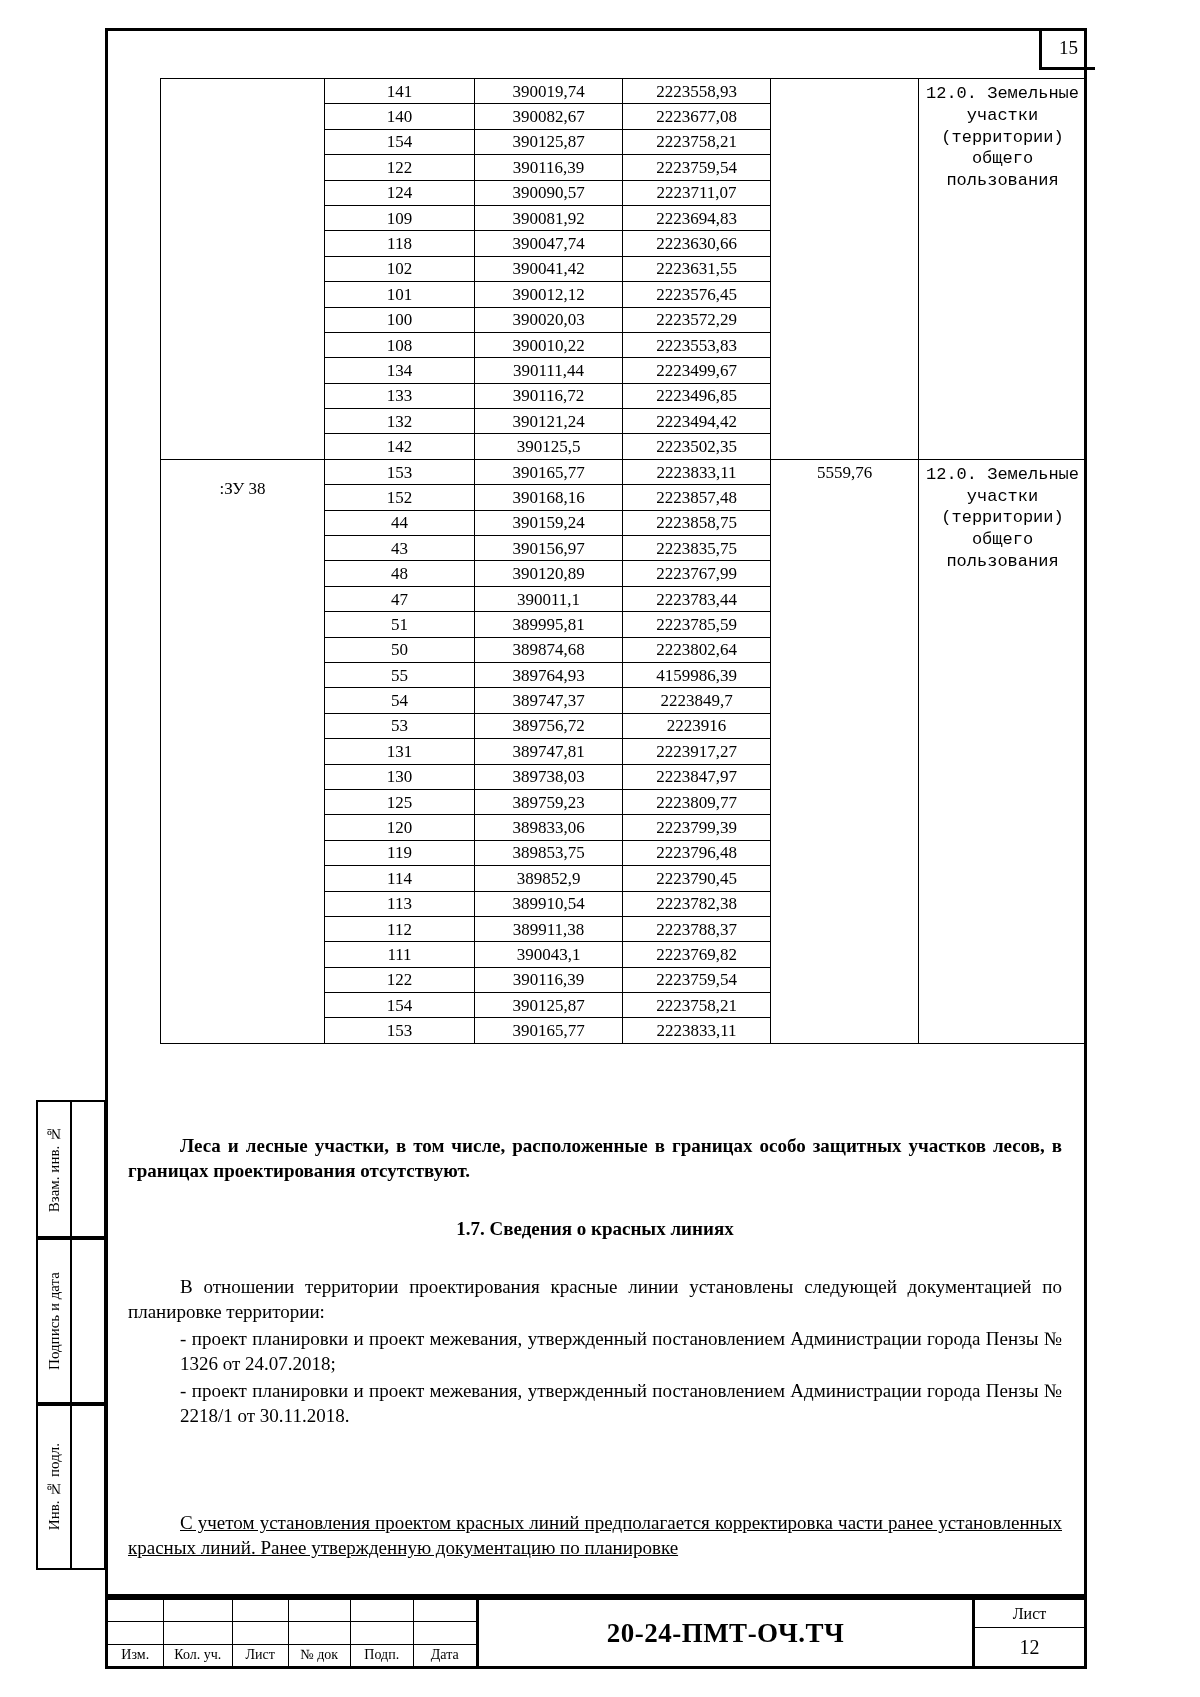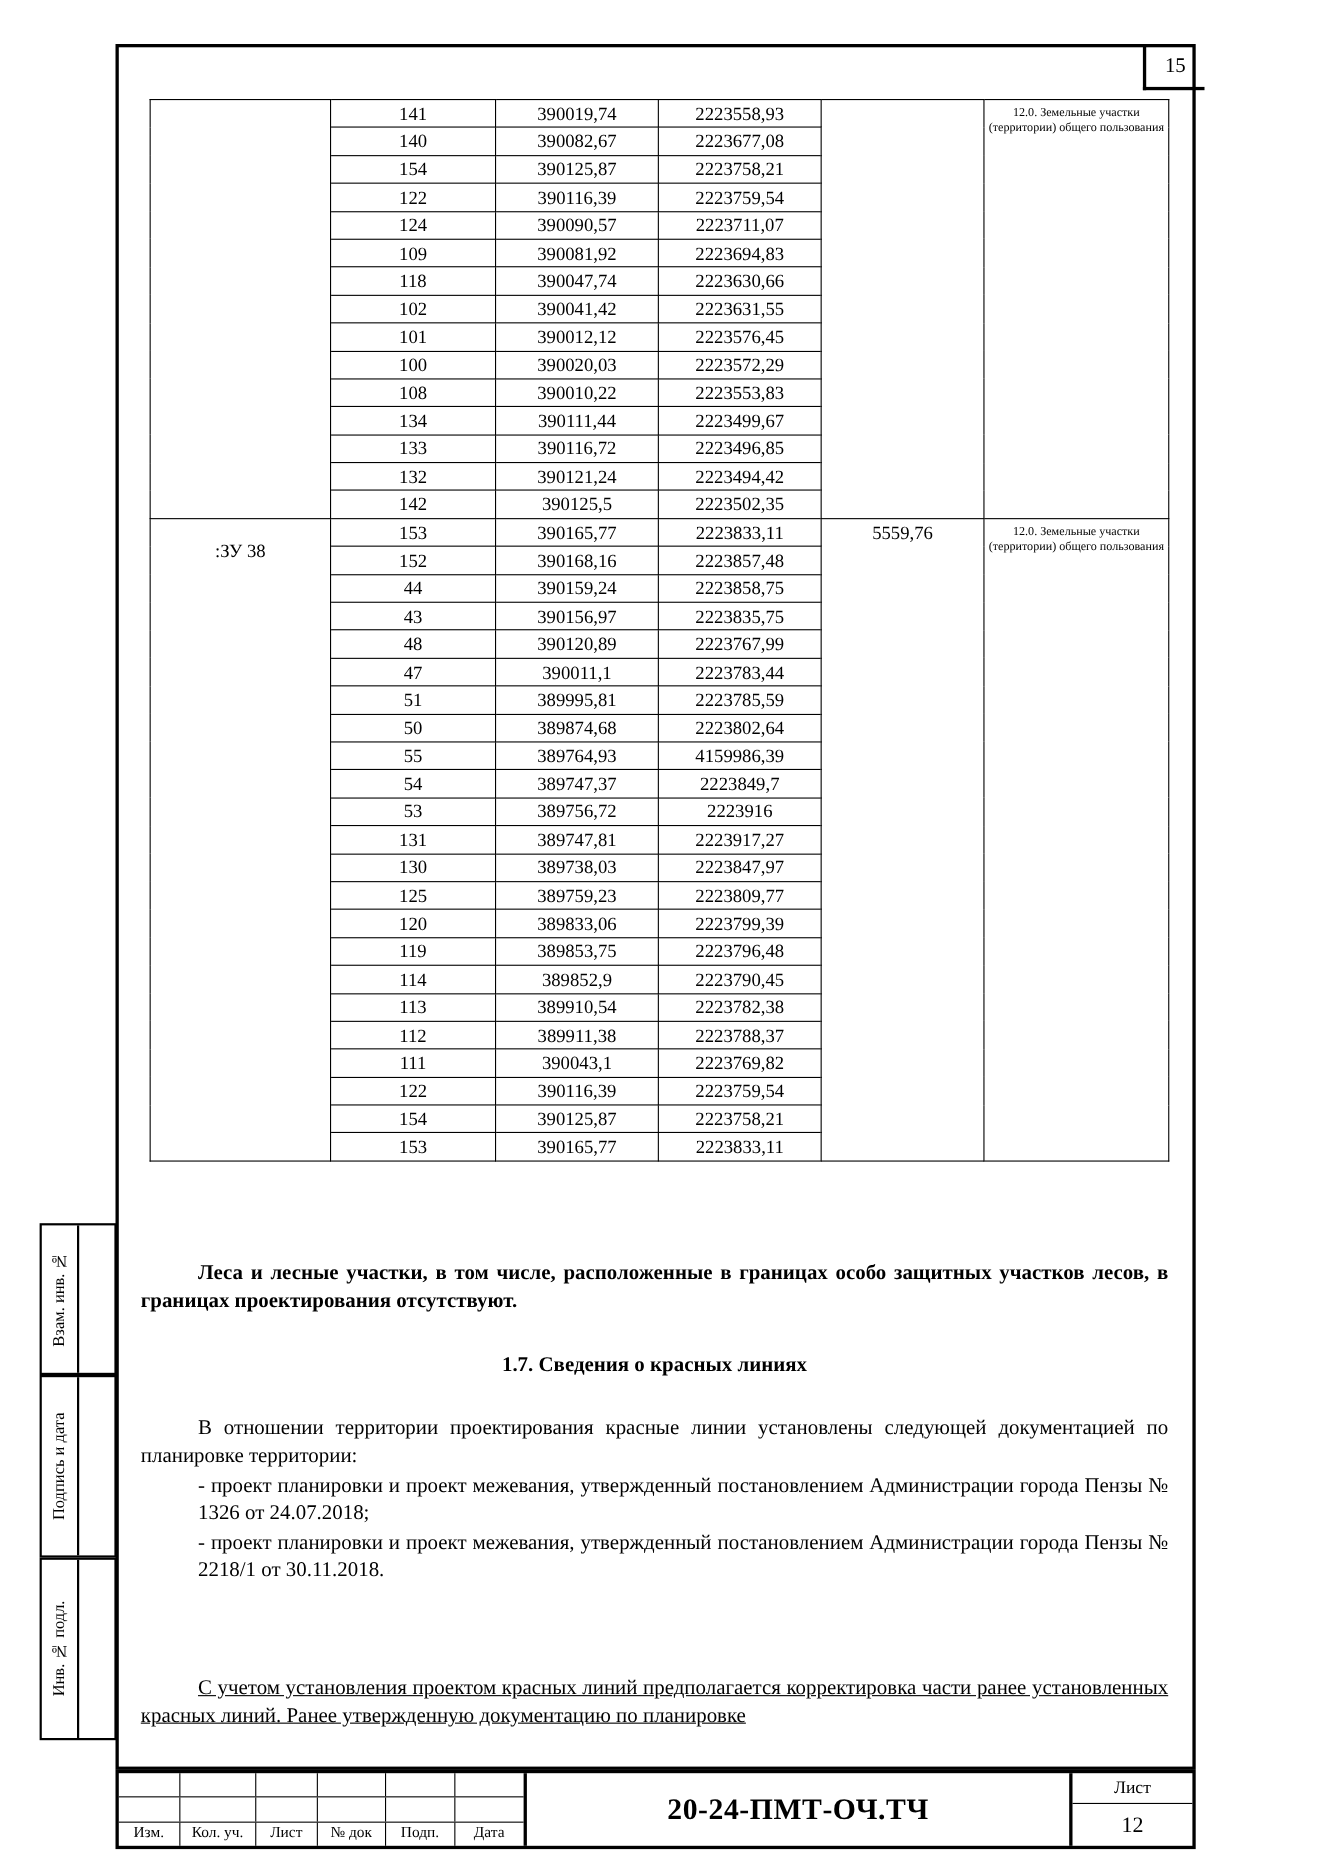--- a/index.html
+++ b/index.html
@@ -12,21 +12,21 @@
     height: 1697px;
     position: relative;
     font-family: "Liberation Serif", "DejaVu Serif", serif;
     color: #000;
     overflow: hidden;
   }
 
   
   #page {
     position: absolute;
-    left: 0; top: 12px;
+    left: 0; top: 0;
     width: 1200px; height: 1246px;
   }
 
   
   .sheet-border {
     position: absolute;
     left: 105px; top: 28px;
     width: 982px; height: 1569px;
     border: 3px solid #000;
     border-top: 3px solid #000;
@@ -46,20 +46,21 @@
   
   .coord-table-wrap {
     position: absolute;
     left: 136px; top: 78px;
     width: 926px;
   }
   table.coord {
     border-collapse: collapse;
     width: 926px;
     table-layout: fixed;
+    margin-left: 24px;
   }
   table.coord td {
     border: 1px solid #000;
     font-size: 17px;
     text-align: center;
     height: 25.4px;
     line-height: 1;
     padding: 0;
     vertical-align: middle;
   }
@@ -70,23 +71,24 @@
   col.c-area { width: 148px; }
   col.c-cat  { width: 168px; }
 
   td.cell-zu   { border-left: 1px solid #000; border-right:1px solid #000; border-top: none; border-bottom: none;}
   td.cell-area { border-top: none; border-bottom: none; }
   td.cell-cat  { border-top: none; border-bottom: none; text-align: center; }
 
   td.grp-top   { border-top: 1px solid #000 !important; }
 
   .cat-block {
-    font-size: 11px;
+    font-size: 17px;
     line-height: 1.28;
     text-align: center;
+    font-family: Liberation Mono, monospace;
   }
   .area-val { font-size: 17px; }
   .zu-val { font-size: 17px; }
 
   
   .body-text {
     position: absolute;
     left: 128px;
     width: 934px;
     font-size: 19px;

